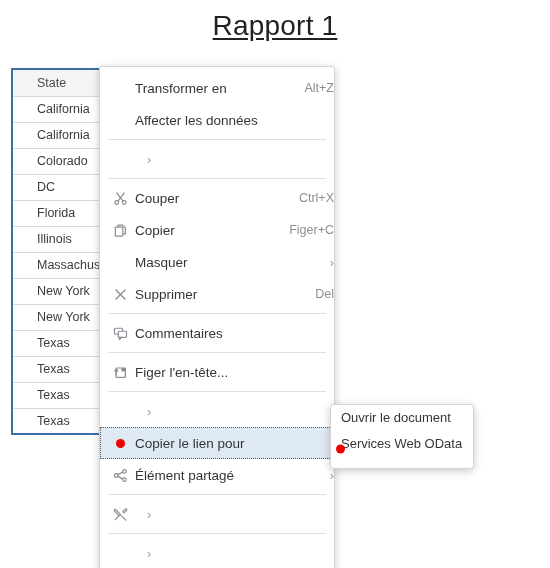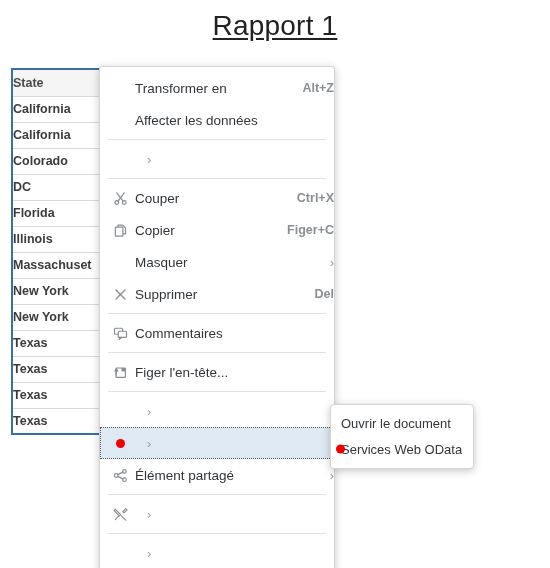--- a/index.html
+++ b/index.html
@@ -46,23 +46,23 @@
     background: #ffffff;
   }
   table.grid {
     border-collapse: collapse;
     width: 100%;
     table-layout: fixed;
   }
   table.grid th, table.grid td {
     height: 26px;
     box-sizing: border-box;
-    padding: 0 0;
+    padding: 0 24px;
     font-size: 12.5px;
-    font-weight: 700;
+    font-weight: 400;
     text-align: left;
     border-bottom: 1px solid #d9d9d9;
     border-right: 1px solid #d9d9d9;
     white-space: nowrap;
     overflow: hidden;
     color: #3c3c3c;
     vertical-align: middle;
   }
   table.grid th {
     background: #f5f5f5;
@@ -114,21 +114,20 @@
     flex: 1 1 auto;
     white-space: nowrap;
     overflow: hidden;
     text-overflow: ellipsis;
   }
   .menu-item .mi-shortcut {
     color: #8a8f94;
     font-size: 12.5px;
     margin-left: 12px;
     white-space: nowrap;
-    font-weight: bold;
   }
   .menu-item .mi-arrow {
     color: #9aa0a6;
     font-size: 13px;
     margin-left: 12px;
     line-height: 1;
   }
   .menu-item.selected {
     background: #dfe9f3;
     outline: 1px dotted #5a5a5a;
@@ -158,21 +157,20 @@
     border: 1px solid #d4d4d4;
     border-radius: 4px;
     box-shadow: 0 2px 8px rgba(0,0,0,0.22);
     padding: 5px 0 6px 0;
     box-sizing: border-box;
     z-index: 30;
   }
   .sub-item {
     position: relative;
     display: flex;
-    align-items: center;
     height: 26px;
     padding: 0 0 0 10px;
     box-sizing: border-box;
     font-size: 13px;
     color: #32363a;
     white-space: nowrap;
     cursor: default;
   }
   .sub-item .sub-dot {
     position: absolute;
@@ -331,20 +329,21 @@
     </div>
     <div class="menu-sep"></div>
     <div class="menu-item">
       <span class="mi-icon"></span>
       <span class="mi-arrow">›</span>
     </div>
     <div class="menu-item selected">
       <span class="mi-icon dot-slot">
         <span class="cursor-dot"></span>
       </span>
+      <span class="mi-label">Copier le lien pour</span>
       <span class="mi-arrow">›</span>
     </div>
     <div class="menu-item">
       <span class="mi-icon">
         <svg width="15" height="15" viewBox="0 0 16 16">
           <circle cx="12.2" cy="3.6" r="1.9" stroke="currentColor" fill="none" stroke-width="1.3" stroke-linecap="round" stroke-linejoin="round"></circle>
           <circle cx="12.2" cy="12.4" r="1.9" stroke="currentColor" fill="none" stroke-width="1.3" stroke-linecap="round" stroke-linejoin="round"></circle>
           <circle cx="3.4" cy="8" r="1.9" stroke="currentColor" fill="none" stroke-width="1.3" stroke-linecap="round" stroke-linejoin="round"></circle>
           <path d="M5.1 7.1 10.5 4.4M5.1 8.9l5.4 2.7" stroke="currentColor" fill="none" stroke-width="1.3" stroke-linecap="round" stroke-linejoin="round"></path>
         </svg>

